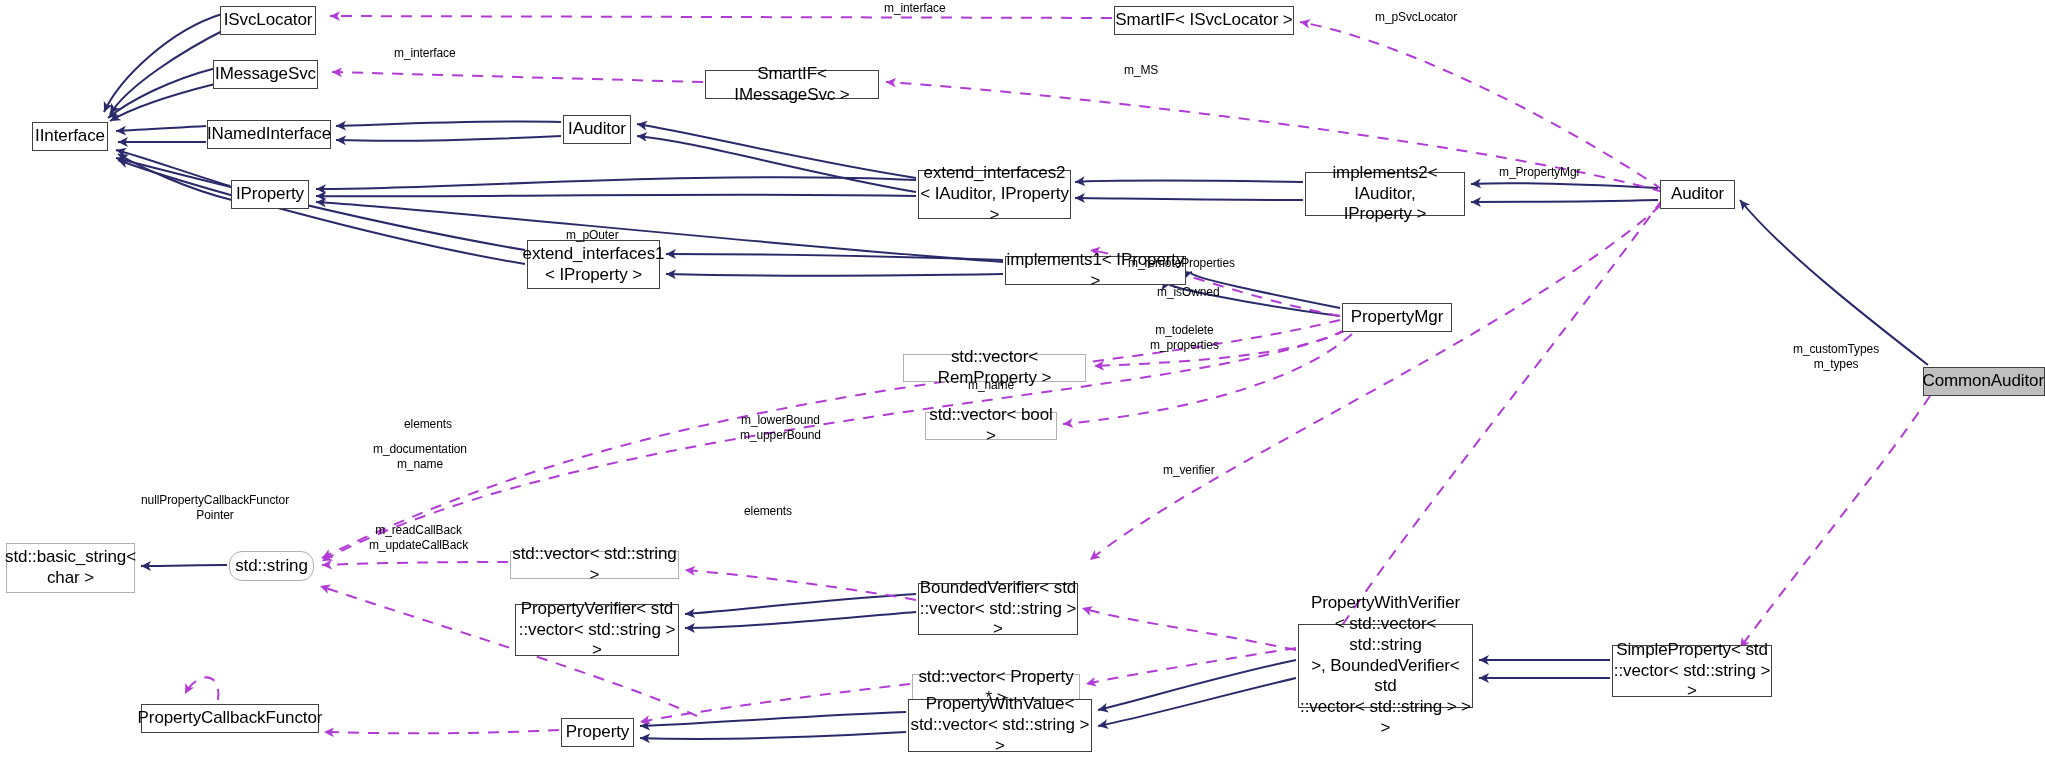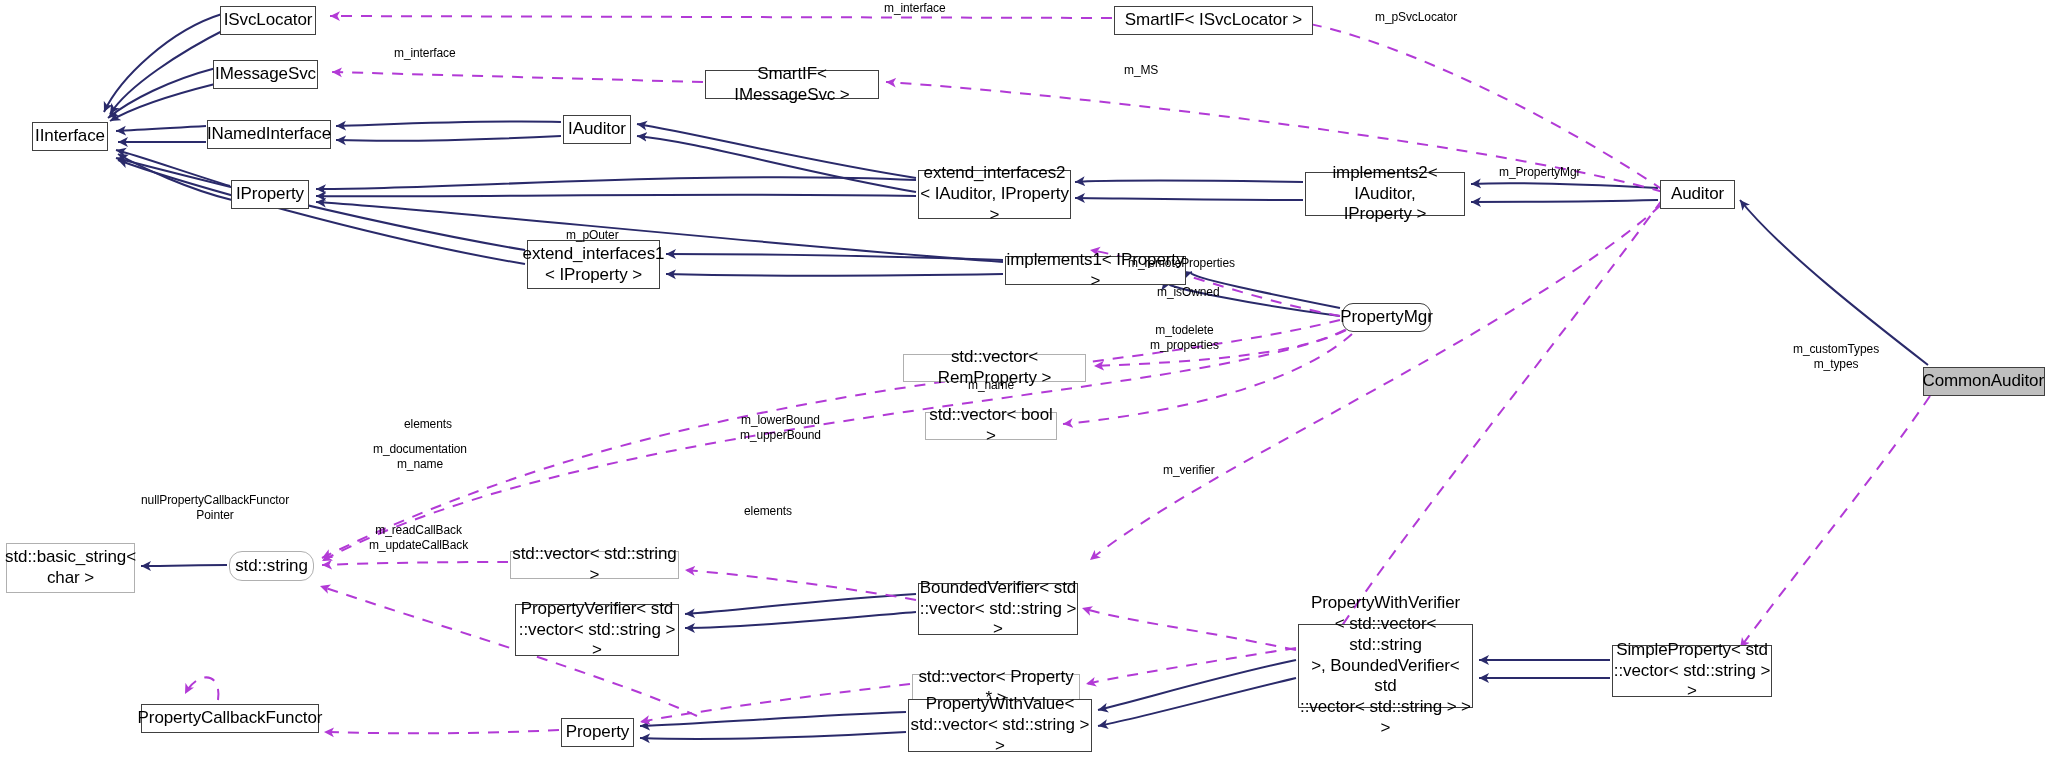--- a/index.html
+++ b/index.html
@@ -107,30 +107,30 @@
     </g>
   </svg>
 
   <div class="nodes">
       <div class="node" style="left: 32px; top: 122px; width: 76px; height: 29px;"><span>IInterface</span></div>
       <div class="node" style="left: 220px; top: 6px; width: 96px; height: 29px;"><span>ISvcLocator</span></div>
       <div class="node" style="left: 213px; top: 60px; width: 105px; height: 29px;"><span>IMessageSvc</span></div>
       <div class="node" style="left: 207px; top: 120px; width: 124px; height: 29px;"><span>INamedInterface</span></div>
       <div class="node" style="left: 231px; top: 180px; width: 78px; height: 29px;"><span>IProperty</span></div>
       <div class="node" style="left: 563px; top: 115px; width: 68px; height: 29px;"><span>IAuditor</span></div>
-      <div class="node" style="left: 1114px; top: 6px; width: 199px; height: 29px;"><span>SmartIF&lt; ISvcLocator &gt;</span></div>
+      <div class="node" style="left: 1114px; top: 6px; width: 180px; height: 29px;"><span>SmartIF&lt; ISvcLocator &gt;</span></div>
       <div class="node" style="left: 705px; top: 70px; width: 174px; height: 29px;"><span>SmartIF&lt; IMessageSvc &gt;</span></div>
       <div class="node" style="left: 918px; top: 170px; width: 153px; height: 49px;"><span>extend_interfaces2
 &lt; IAuditor, IProperty &gt;</span></div>
       <div class="node" style="left: 527px; top: 240px; width: 133px; height: 49px;"><span>extend_interfaces1
 &lt; IProperty &gt;</span></div>
       <div class="node" style="left: 1305px; top: 172px; width: 160px; height: 44px;"><span>implements2&lt; IAuditor,
 IProperty &gt;</span></div>
       <div class="node" style="left: 1005px; top: 256px; width: 181px; height: 29px;"><span>implements1&lt; IProperty &gt;</span></div>
-      <div class="node" style="left: 1342px; top: 303px; width: 89px; height: 29px; border-radius: 11px;"><span>PropertyMgr</span></div>
+      <div class="node" style="left: 1342px; top: 303px; width: 110px; height: 29px;"><span>PropertyMgr</span></div>
       <div class="node" style="left: 1660px; top: 180px; width: 75px; height: 29px;"><span>Auditor</span></div>
       <div class="node current" style="left: 1923px; top: 367px; width: 122px; height: 29px;"><span>CommonAuditor</span></div>
       <div class="node light" style="left: 903px; top: 354px; width: 183px; height: 28px;"><span>std::vector&lt; RemProperty &gt;</span></div>
       <div class="node light" style="left: 925px; top: 412px; width: 132px; height: 28px;"><span>std::vector&lt; bool &gt;</span></div>
       <div class="node light" style="left: 6px; top: 543px; width: 129px; height: 50px;"><span>std::basic_string&lt;
 char &gt;</span></div>
       <div class="node light" style="left: 229px; top: 551px; width: 85px; height: 30px; border-radius: 13px;"><span>std::string</span></div>
       <div class="node light" style="left: 510px; top: 551px; width: 169px; height: 28px;"><span>std::vector&lt; std::string &gt;</span></div>
       <div class="node" style="left: 515px; top: 604px; width: 164px; height: 52px;"><span>PropertyVerifier&lt; std
 ::vector&lt; std::string &gt; &gt;</span></div>

